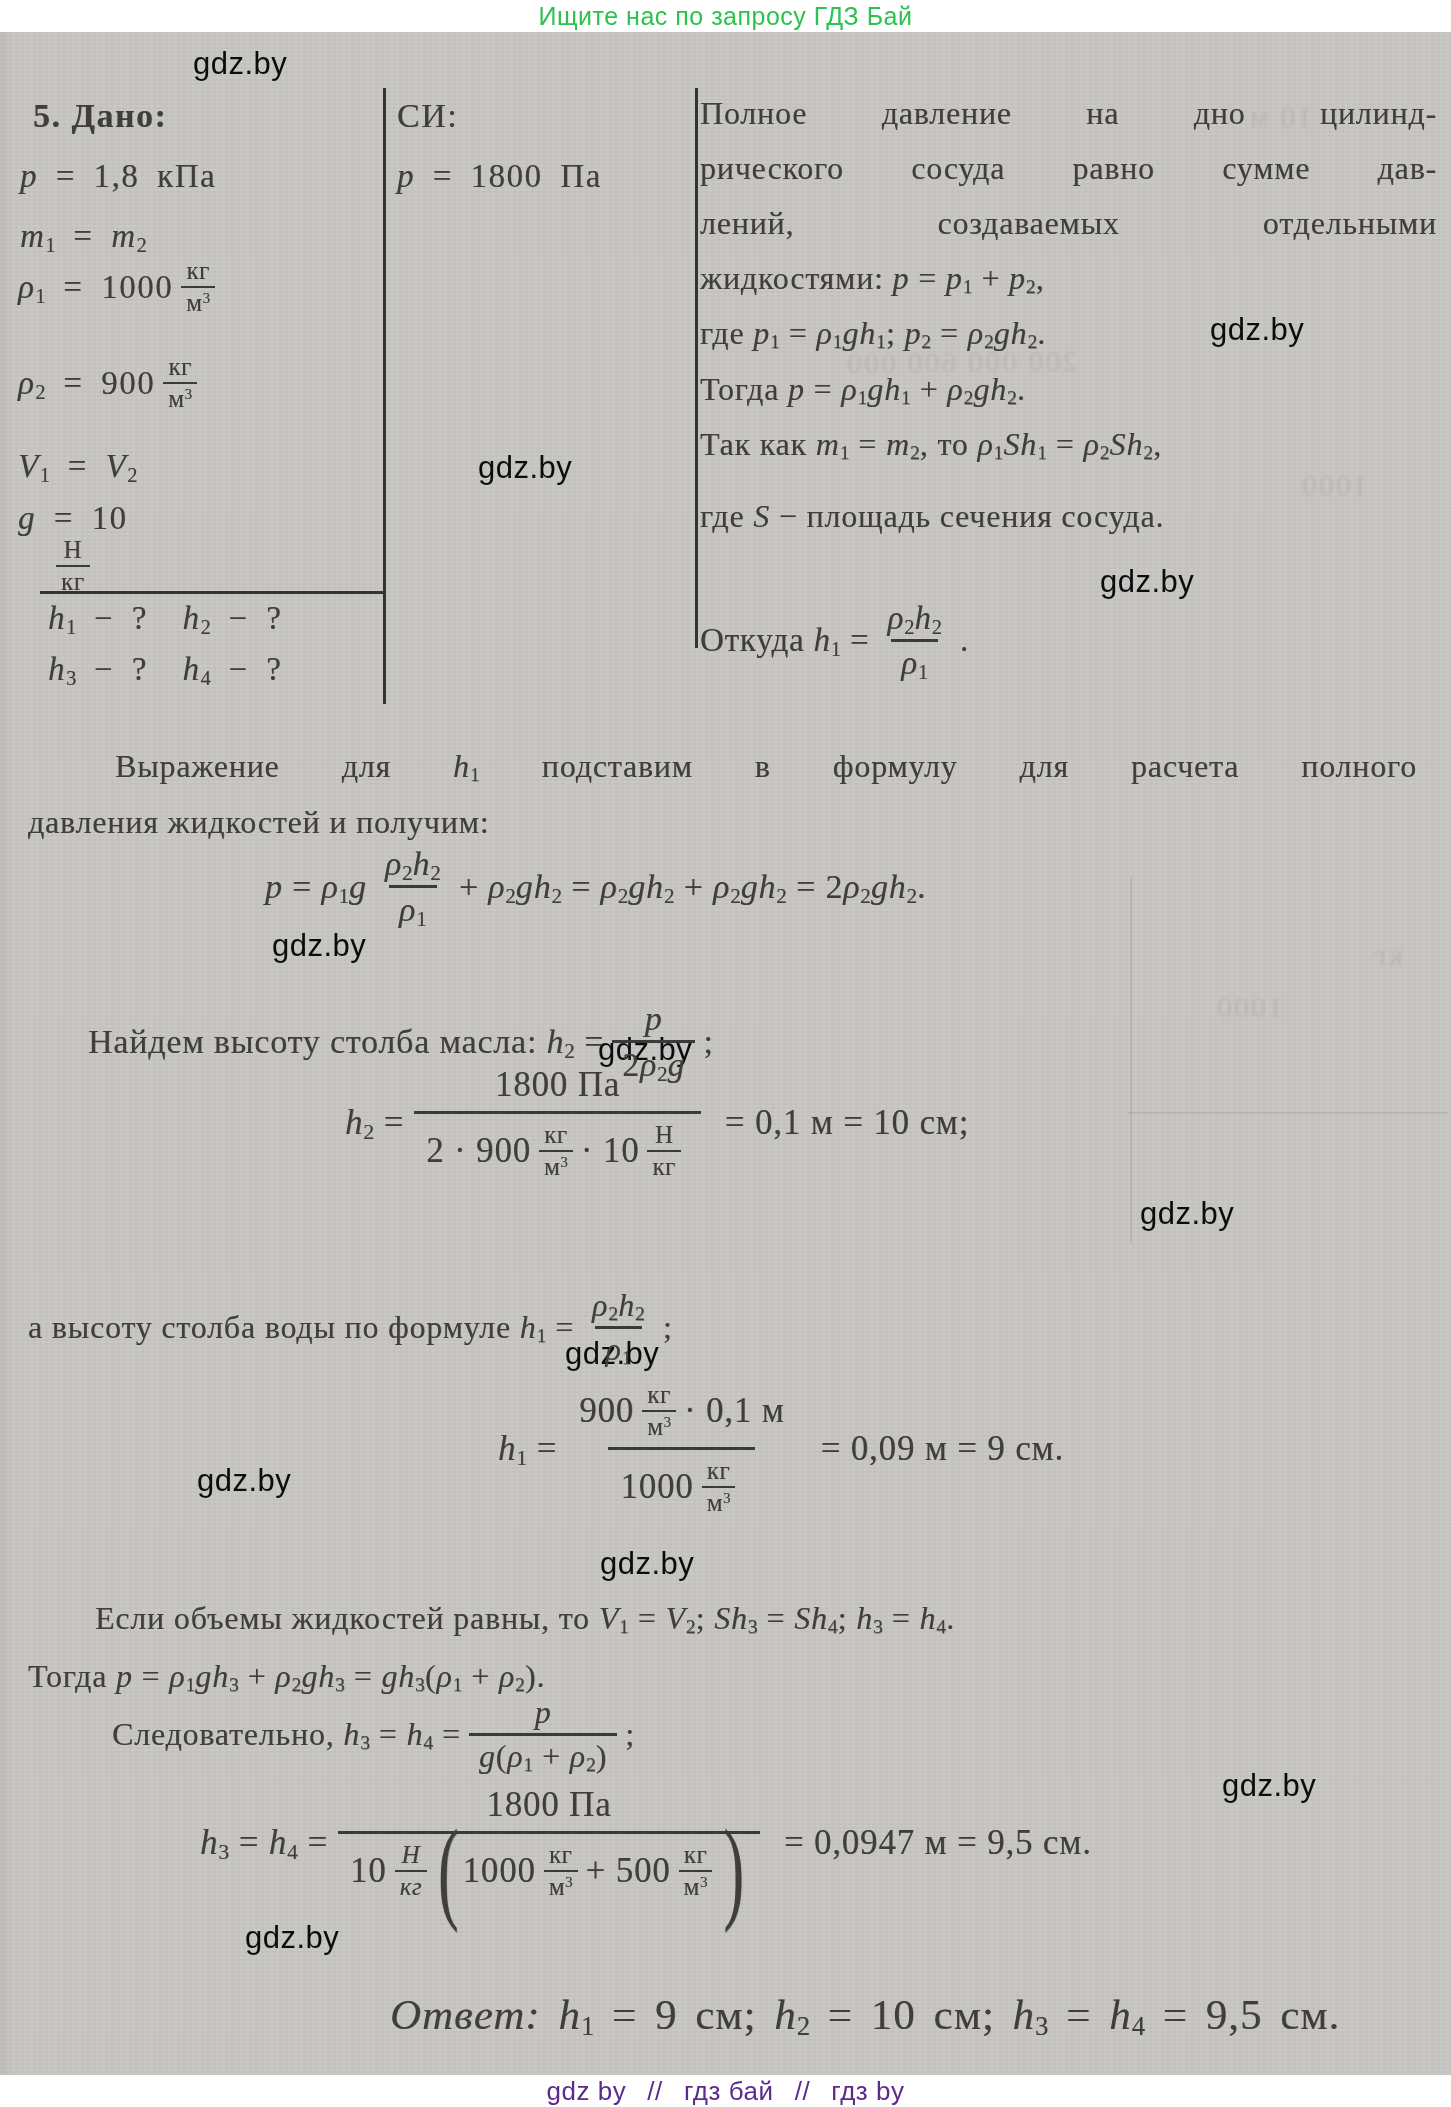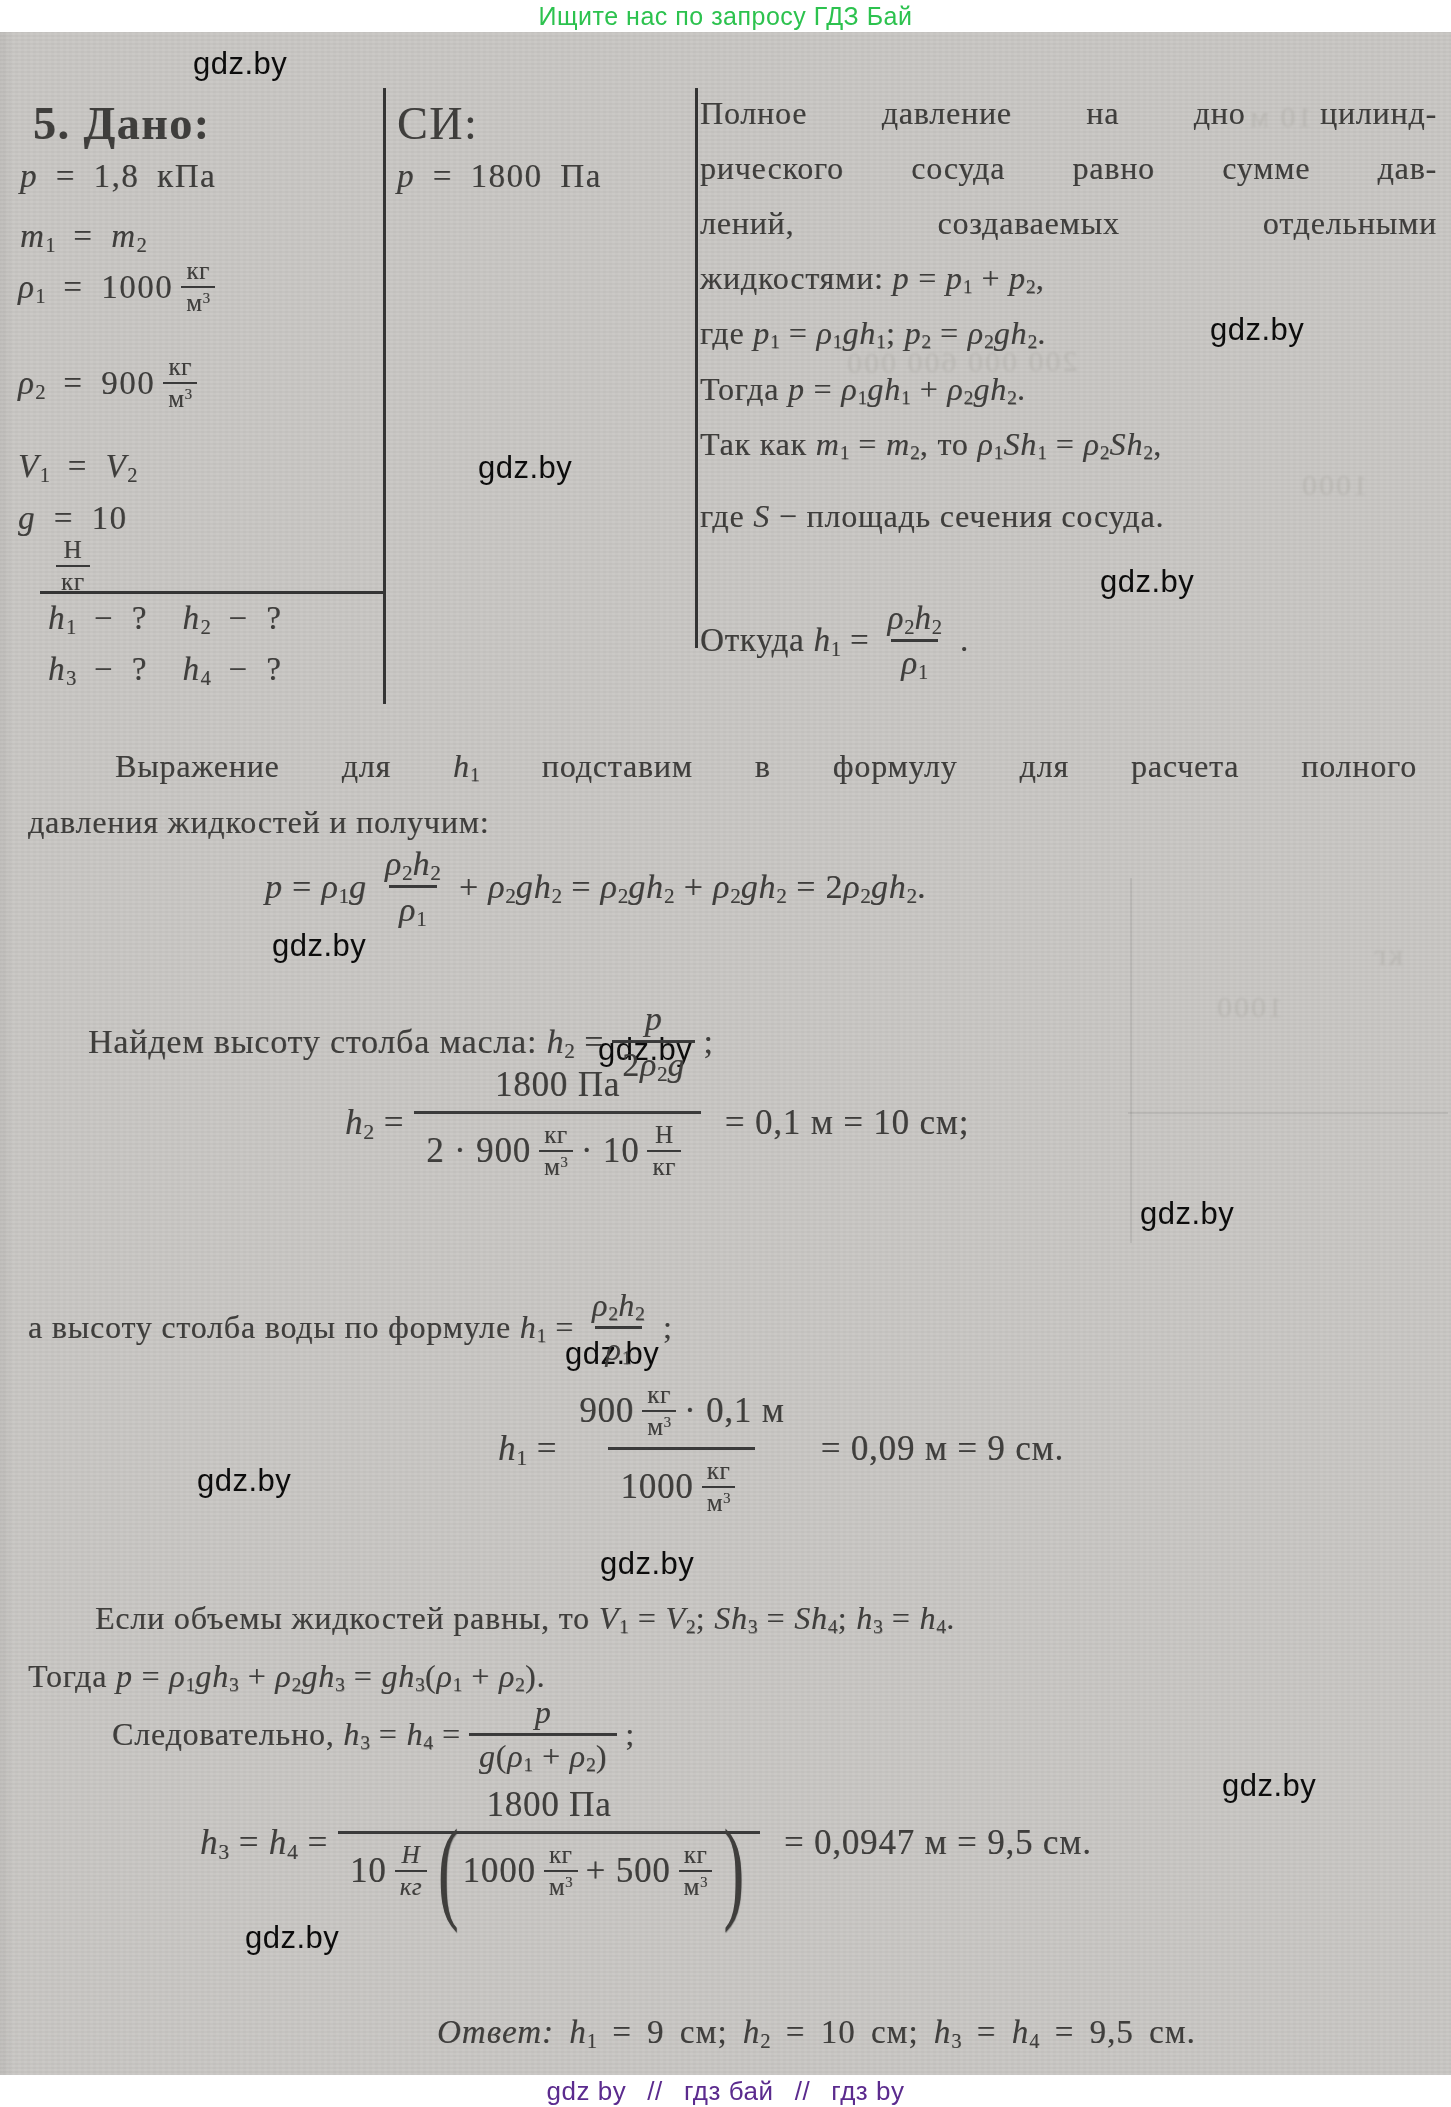--- a/index.html
+++ b/index.html
@@ -30,21 +30,21 @@
   
   .scan{color:#3f3e3c;text-shadow:0.4px 0.4px 0.6px rgba(55,55,55,0.45);}
 
   
   .vrule{position:absolute;width:3px;background:#343434;}
   .hrule{position:absolute;height:3px;background:#343434;}
 
   
   .trow{position:absolute;display:flex;align-items:center;white-space:nowrap;font-size:32px;}
   .given{font-size:33px;letter-spacing:1.5px;word-spacing:8px;}
-  .head{font-size:46px;letter-spacing:1.5px;}
+  .head{font-size:34px;letter-spacing:1.5px;}
   .xline{position:absolute;left:700px;width:737px;font-size:32px;letter-spacing:0.8px;white-space:nowrap;}
   .jline{white-space:normal;text-align:justify;text-align-last:justify;}
   .pline{position:absolute;font-size:32px;letter-spacing:0.8px;white-space:nowrap;}
   .pjust{white-space:normal;text-align:justify;text-align-last:justify;}
 
   
   .frow{position:absolute;display:flex;align-items:center;white-space:nowrap;
         font-size:35px;letter-spacing:0.8px;}
   .resgap{margin-left:14px;}
 
@@ -285,21 +285,21 @@
         <span class="ufrac">
           <span class="unum"><span class="st-n">кг</span></span>
           <span class="uden"><span class="st-n">м</span><sup>3</sup></span>
         </span>
         <span class="tparen">)</span>
       </span>
     </span>
     <span class="seg resgap"><span class="st-n">= 0,0947 м = 9,5 см.</span></span>
   </div>
 
-  <div class="trow scan" style="left:437px;top:1990px;font-size:33px;letter-spacing:1px;word-spacing:6px;margin-top:24px;">
+  <div class="trow scan" style="left:390px;top:1990px;font-size:43px;letter-spacing:1px;word-spacing:6px;">
     <span class="seg"><span class="st-i">Ответ: h</span><sub>1</sub><span class="st-n"> = 9 см; </span><span class="st-i">h</span><sub>2</sub><span class="st-n"> = 10 см; </span><span class="st-i">h</span><sub>3</sub><span class="st-n"> = </span><span class="st-i">h</span><sub>4</sub><span class="st-n"> = 9,5 см.</span></span>
   </div>
 
   <div class="footer">
     <span>gdz by  //  гдз бай  //  гдз by</span>
   </div>
 
 </div>
 
 </body></html>

